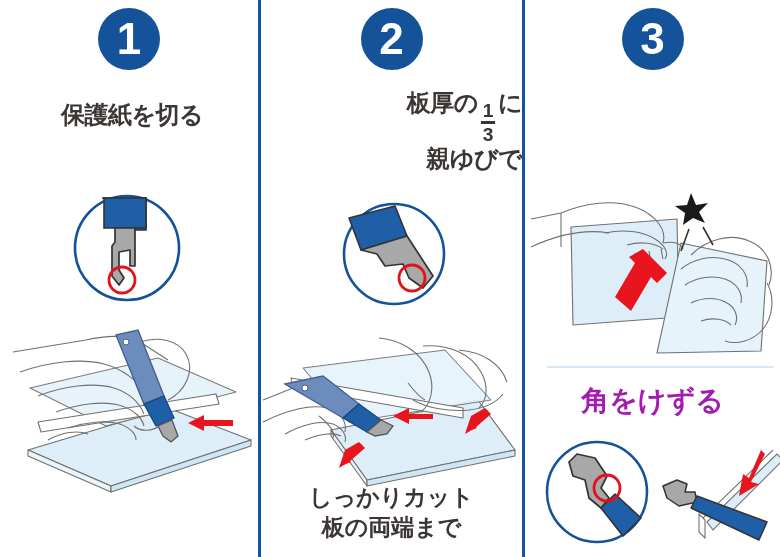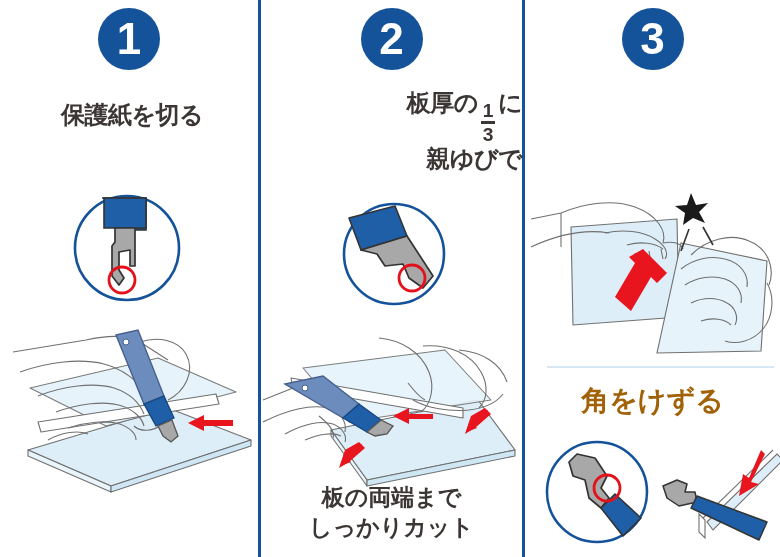--- a/index.html
+++ b/index.html
@@ -47,21 +47,21 @@
     line-height:1;
     margin:0 3px;
     font-size:0.80em;
   }
   .frac .num{display:block;padding:0 2px 1px;}
   .frac .den{display:block;padding:1px 2px 0;border-top:3px solid #3B3634;}
 
   
   .subtitle{
     position:absolute;left:0;right:0;text-align:center;
-    color:#a16207;font-weight:bold;font-size:28px;
+    color:#a21caf;font-weight:bold;font-size:28px;
   }
   .hdivider{
     position:absolute;height:2px;background:#D7E8F4;
   }
   
   .caption{
     position:absolute;left:0;right:0;text-align:center;
     color:#3B3634;font-weight:bold;font-size:23px;line-height:1.3;
   }
   .caption .ln{display:block;}
@@ -196,22 +196,22 @@
           <polygon points="202,96 208,78 222,70 228,76 212,90" fill="#E8141E"></polygon>
         </g>
         <g>
           <polygon points="98,106 84,120 88,124 77,128 81,116 85,120 99,106" fill="#E8141E"></polygon>
           <polygon points="76,130 82,112 96,104 102,110 86,124" fill="#E8141E"></polygon>
         </g>
       </svg>
     </div>
 
     <div class="caption" style="top:483px;">
+      <span class="ln">しっかりカット</span>
       <span class="ln">板の両端まで</span>
-      <span class="ln">しっかりカット</span>
     </div>
   </section>
 
   <section class="panel p3">
 
     <div class="badge" style="top:8px;">
       <span>3</span>
     </div>
 
 

